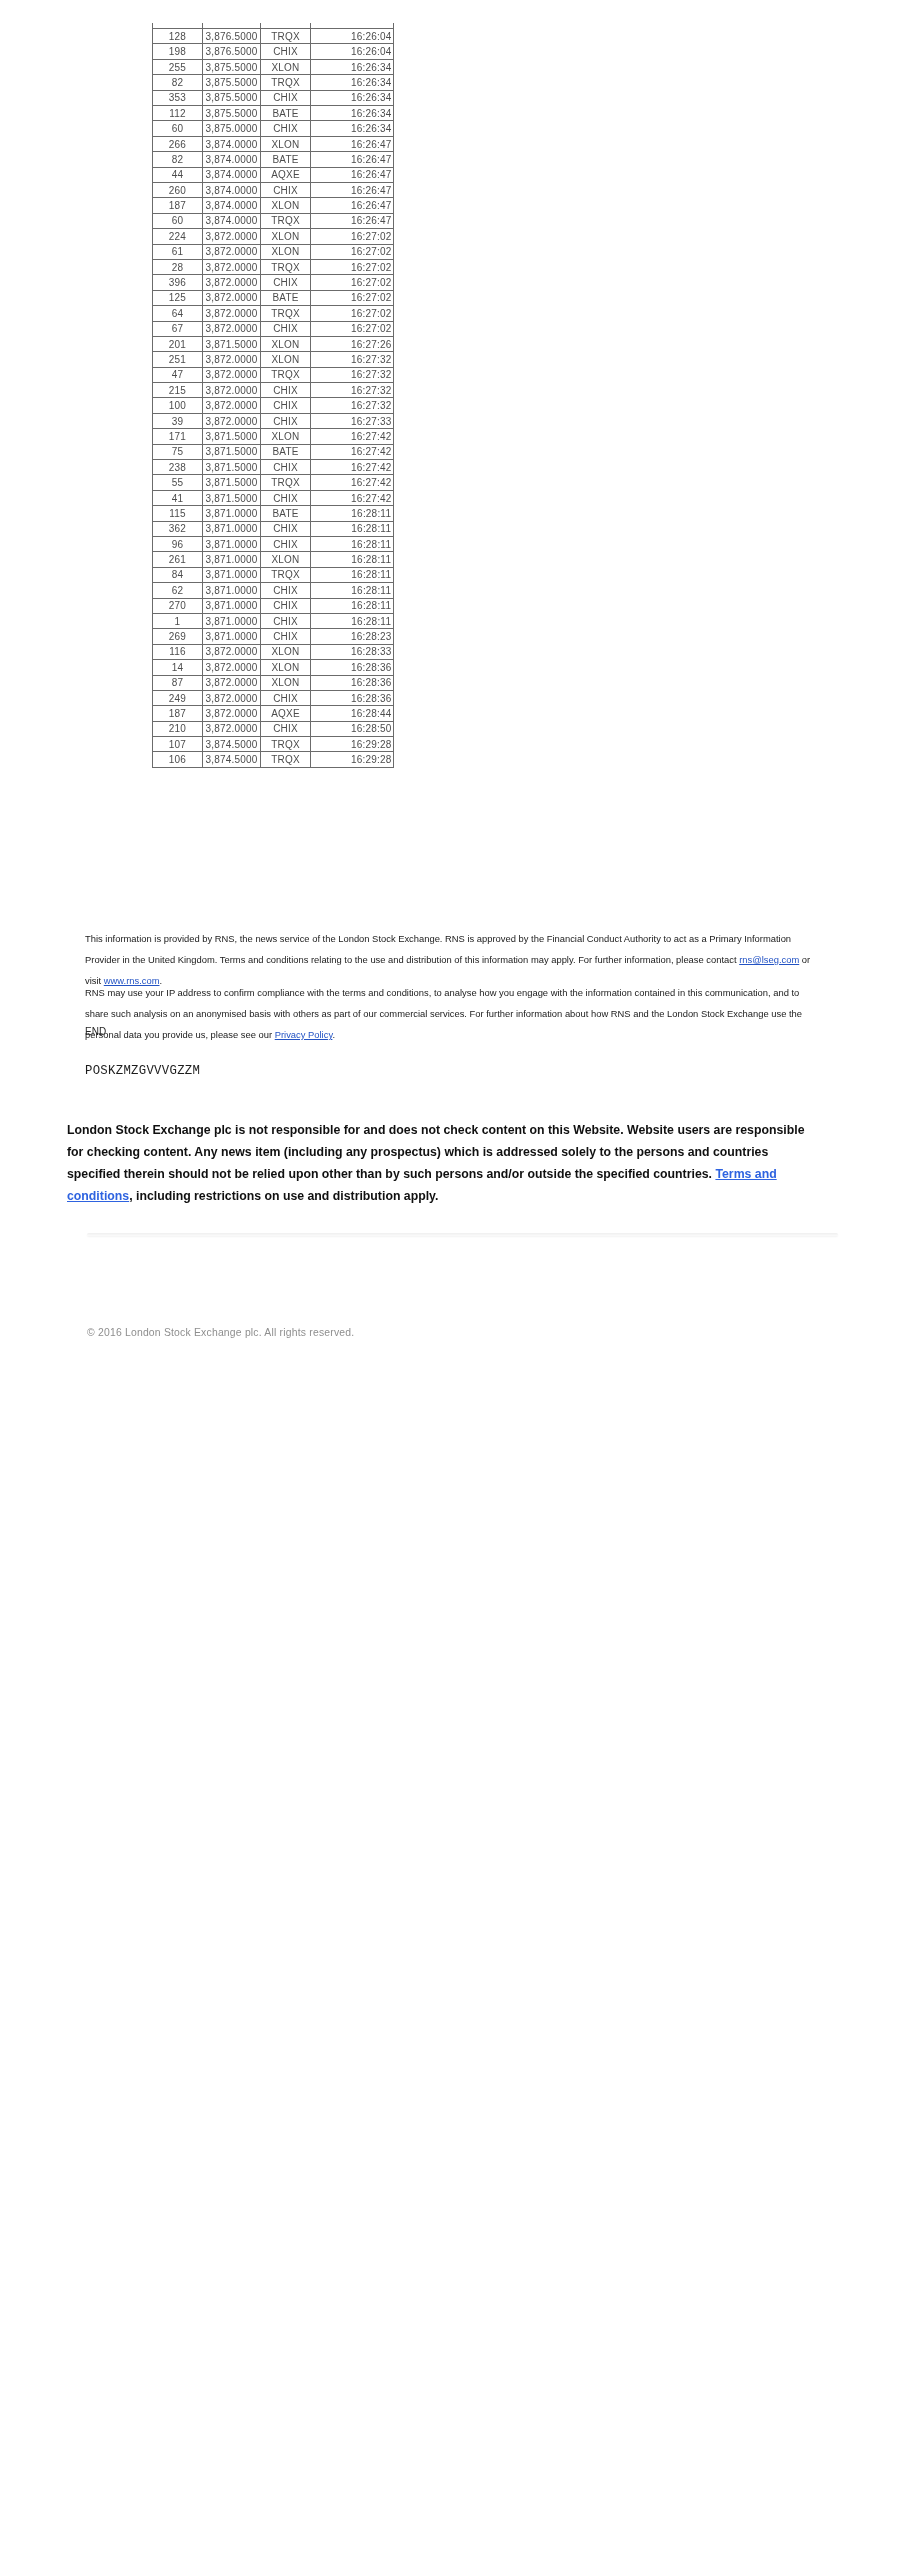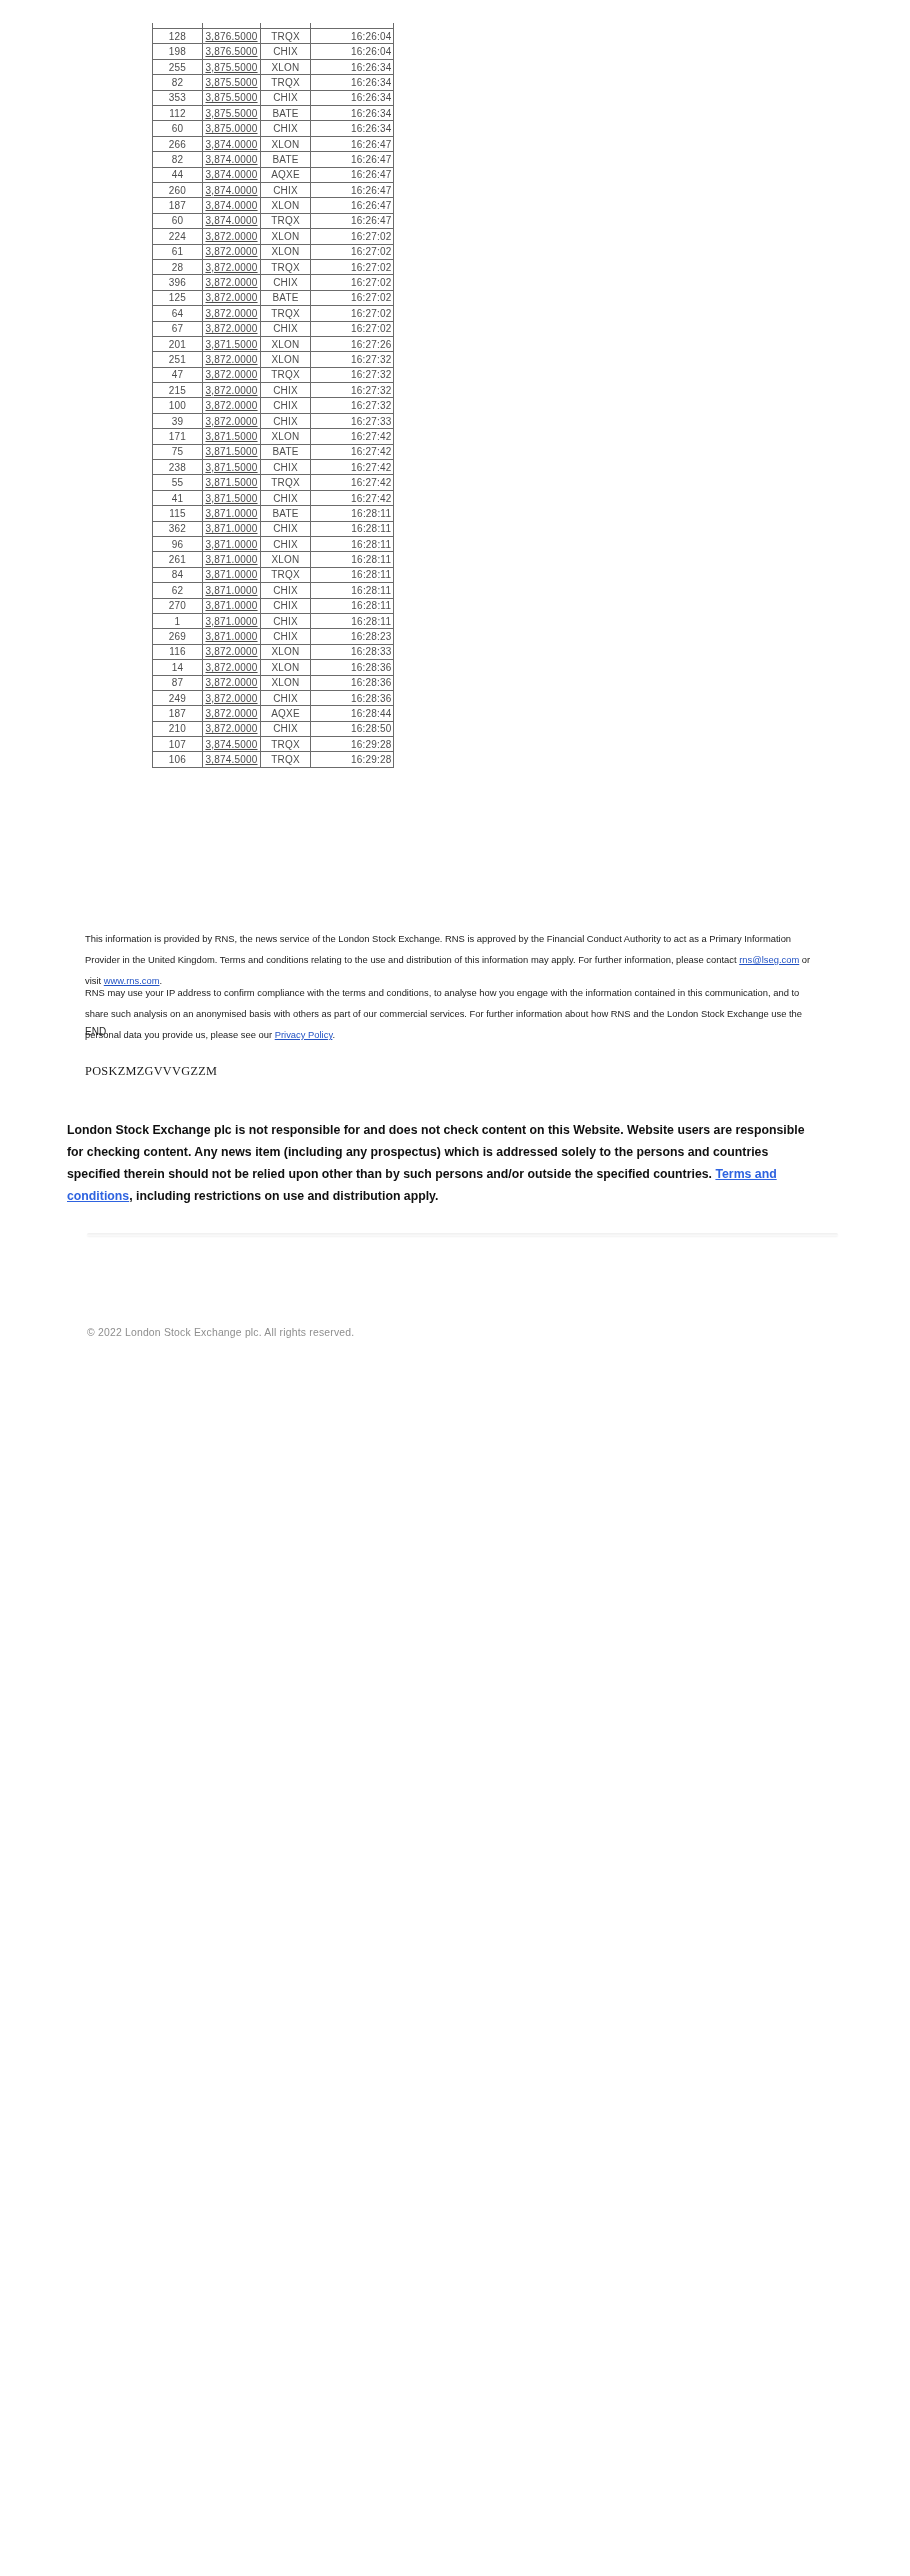--- a/index.html
+++ b/index.html
@@ -16,39 +16,39 @@
     text-align: center;
     vertical-align: middle;
     font-size: 10px;
     letter-spacing: 0.2px;
     color: #4c4c4c;
     padding: 0 1.9px;
     overflow: hidden;
     white-space: nowrap;
   }
   table.trades .c0 { width: 50px; margin-top: 22px; }
-  table.trades .c1 { width: 58px; text-decoration: underline; }
+  table.trades .c1 { width: 58px; }
   table.trades .c2 { width: 50px; }
   table.trades .c3 { width: 52px; padding-left: 40px; }
   table.trades tr.partial td { height: 6px; border-top: none; }
 
   
   .legal-p {
     position: absolute; left: 85px; width: 732px;
     font-size: 9.4px; line-height: 21px; color: #212121;
   }
   #p1 { top: 928px; }
   #p2 { top: 982px; }
   .legal-p a, .plink {
     color: #2353c4; text-decoration: underline; cursor: pointer;
   }
   #end-marker { position: absolute; left: 85px; top: 1026px; font-size: 10px; color: #262626; }
   #dissemination-code {
     position: absolute; left: 85px; top: 1064px;
-    font-family: Liberation Serif, serif; font-size: 12.3px; color: #1c1c1c; letter-spacing: 0.3px;
+    font-family: Liberation Mono, monospace; font-size: 12.3px; color: #1c1c1c; letter-spacing: 0.3px;
   }
 
   
   #site-disclaimer {
     position: absolute; left: 67px; top: 1119px; width: 749px;
     font-size: 12.3px; line-height: 22px; font-weight: bold; color: #101010;
   }
   #site-disclaimer .tlink { color: #2e63e0; text-decoration: underline; cursor: pointer; }
 
   
@@ -376,16 +376,16 @@
   <p class="legal-p" id="p2"><span>RNS may use your IP address to confirm compliance with the terms and conditions, to analyse how you engage with the information contained in this communication, and to share such analysis on an anonymised basis with others as part of our commercial services. For further information about how RNS and the London Stock Exchange use the personal data you provide us, please see our </span><a class="plink">Privacy Policy</a><span>.</span></p>
 
   <div id="end-marker">END</div>
 
   <div id="dissemination-code">POSKZMZGVVVGZZM</div>
 
   <p id="site-disclaimer"><span>London Stock Exchange plc is not responsible for and does not check content on this Website. Website users are responsible for checking content. Any news item (including any prospectus) which is addressed solely to the persons and countries specified therein should not be relied upon other than by such persons and/or outside the specified countries. </span><a class="tlink">Terms and conditions</a><span>, including restrictions on use and distribution apply.</span></p>
 
   <div class="divider"></div>
 
-  <div id="copyright">© 2022 London Stock Exchange plc. All rights reserved.</div>
+  <div id="copyright">© 2016 London Stock Exchange plc. All rights reserved.</div>
 
 </div>
 
 
 </body></html>

